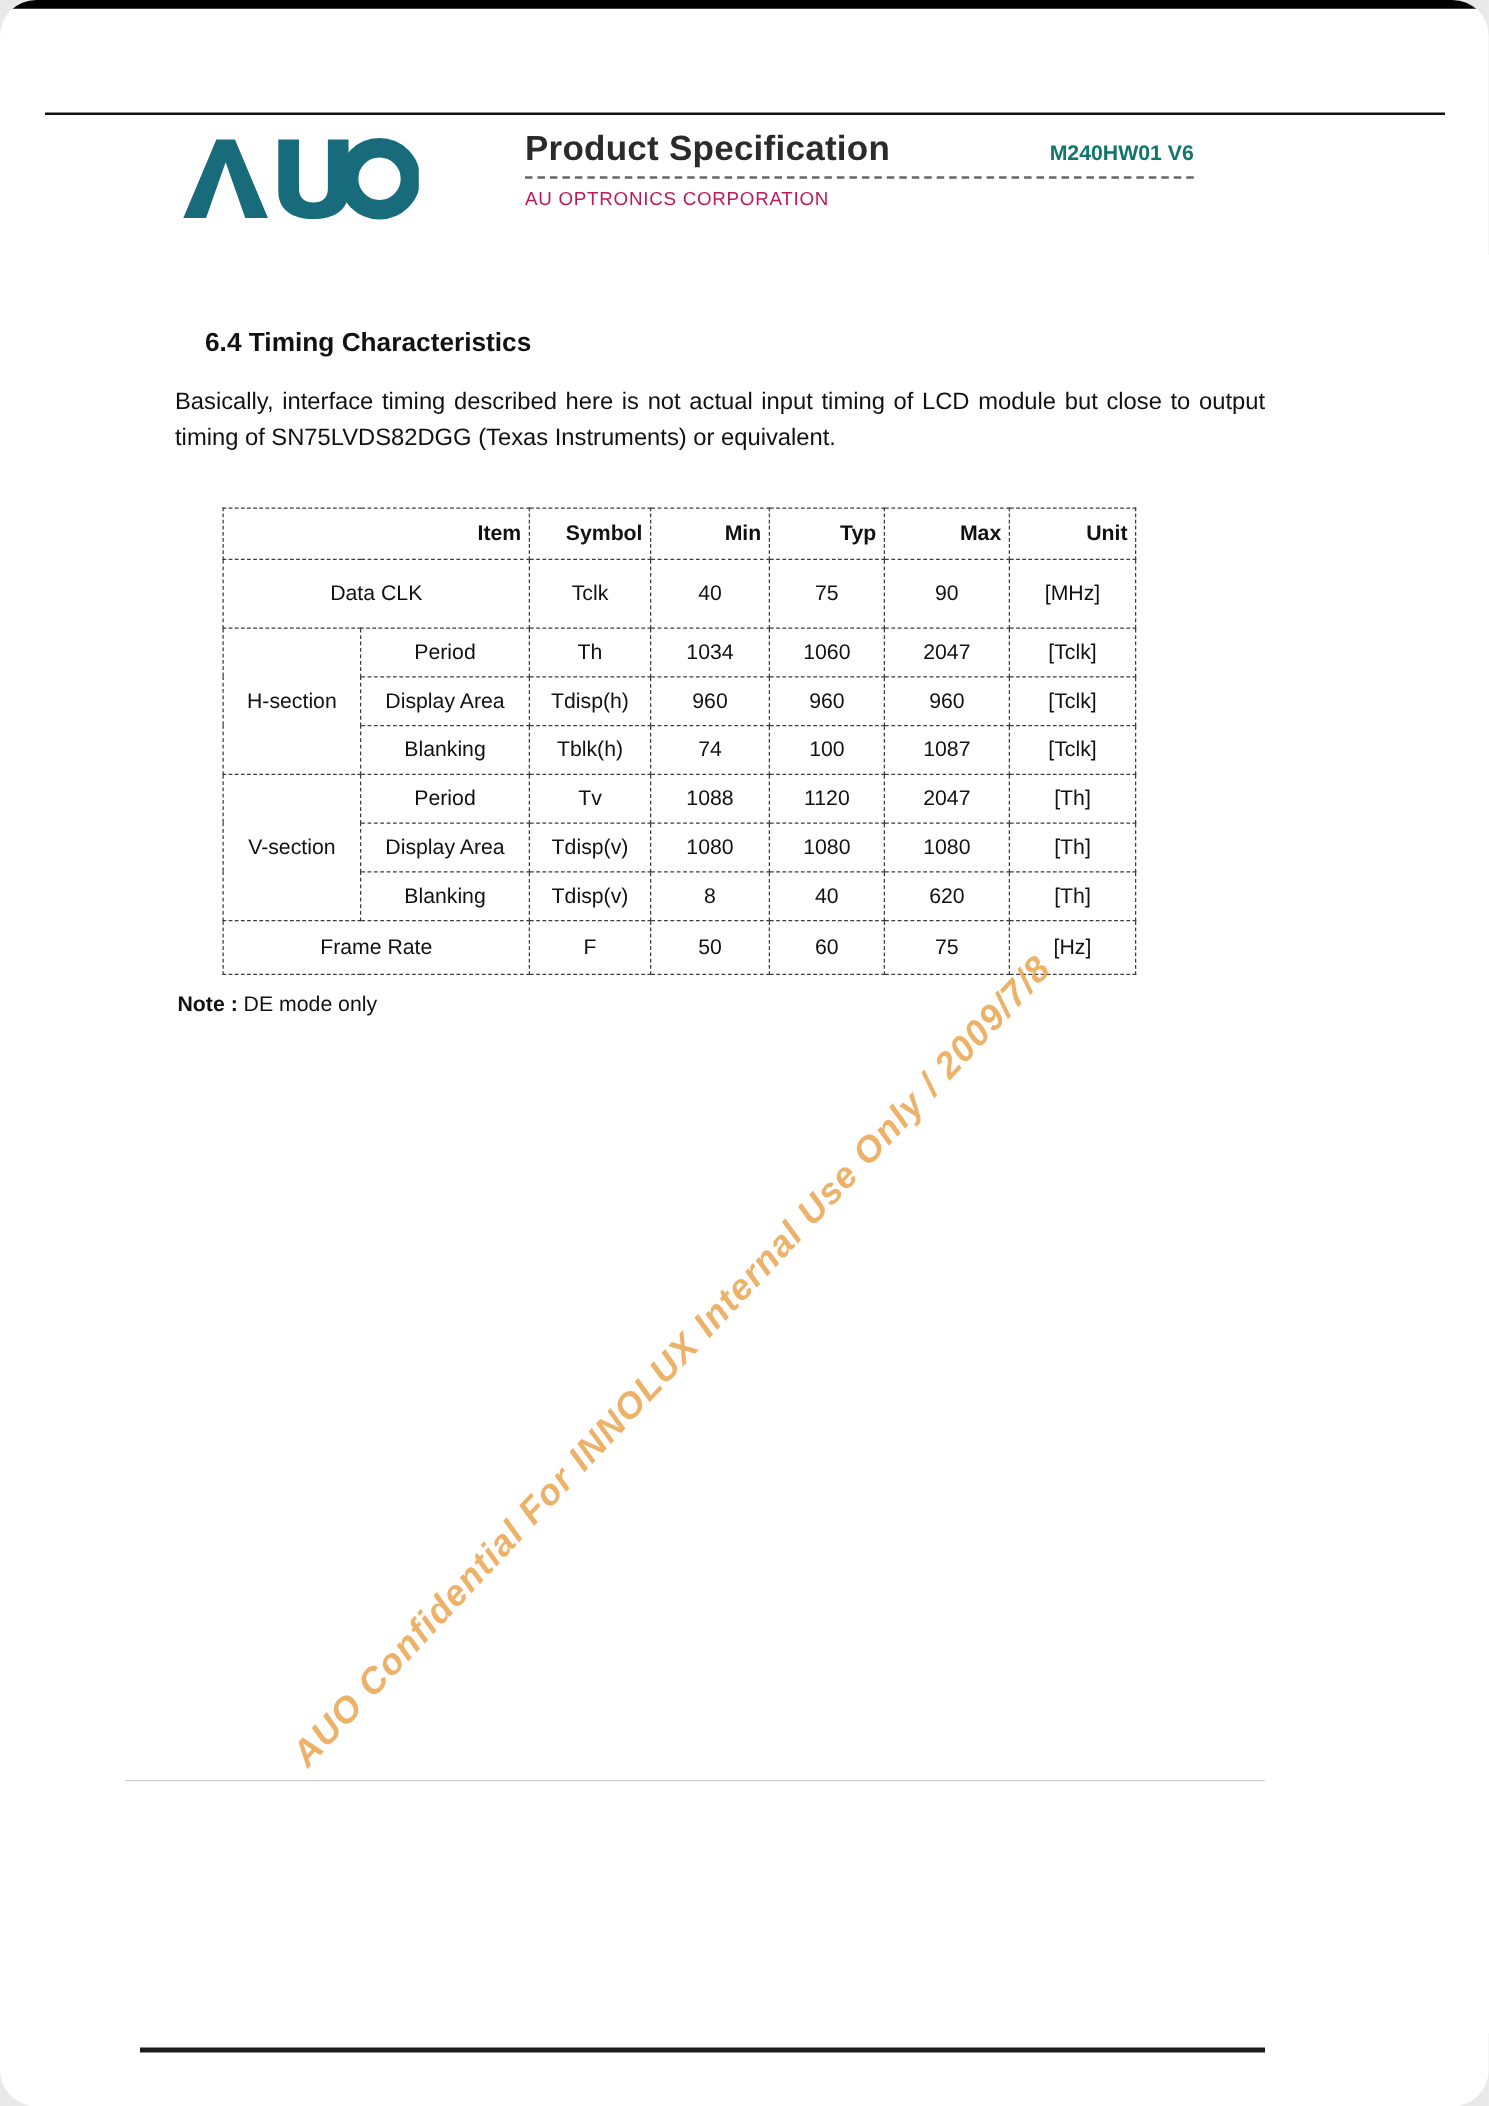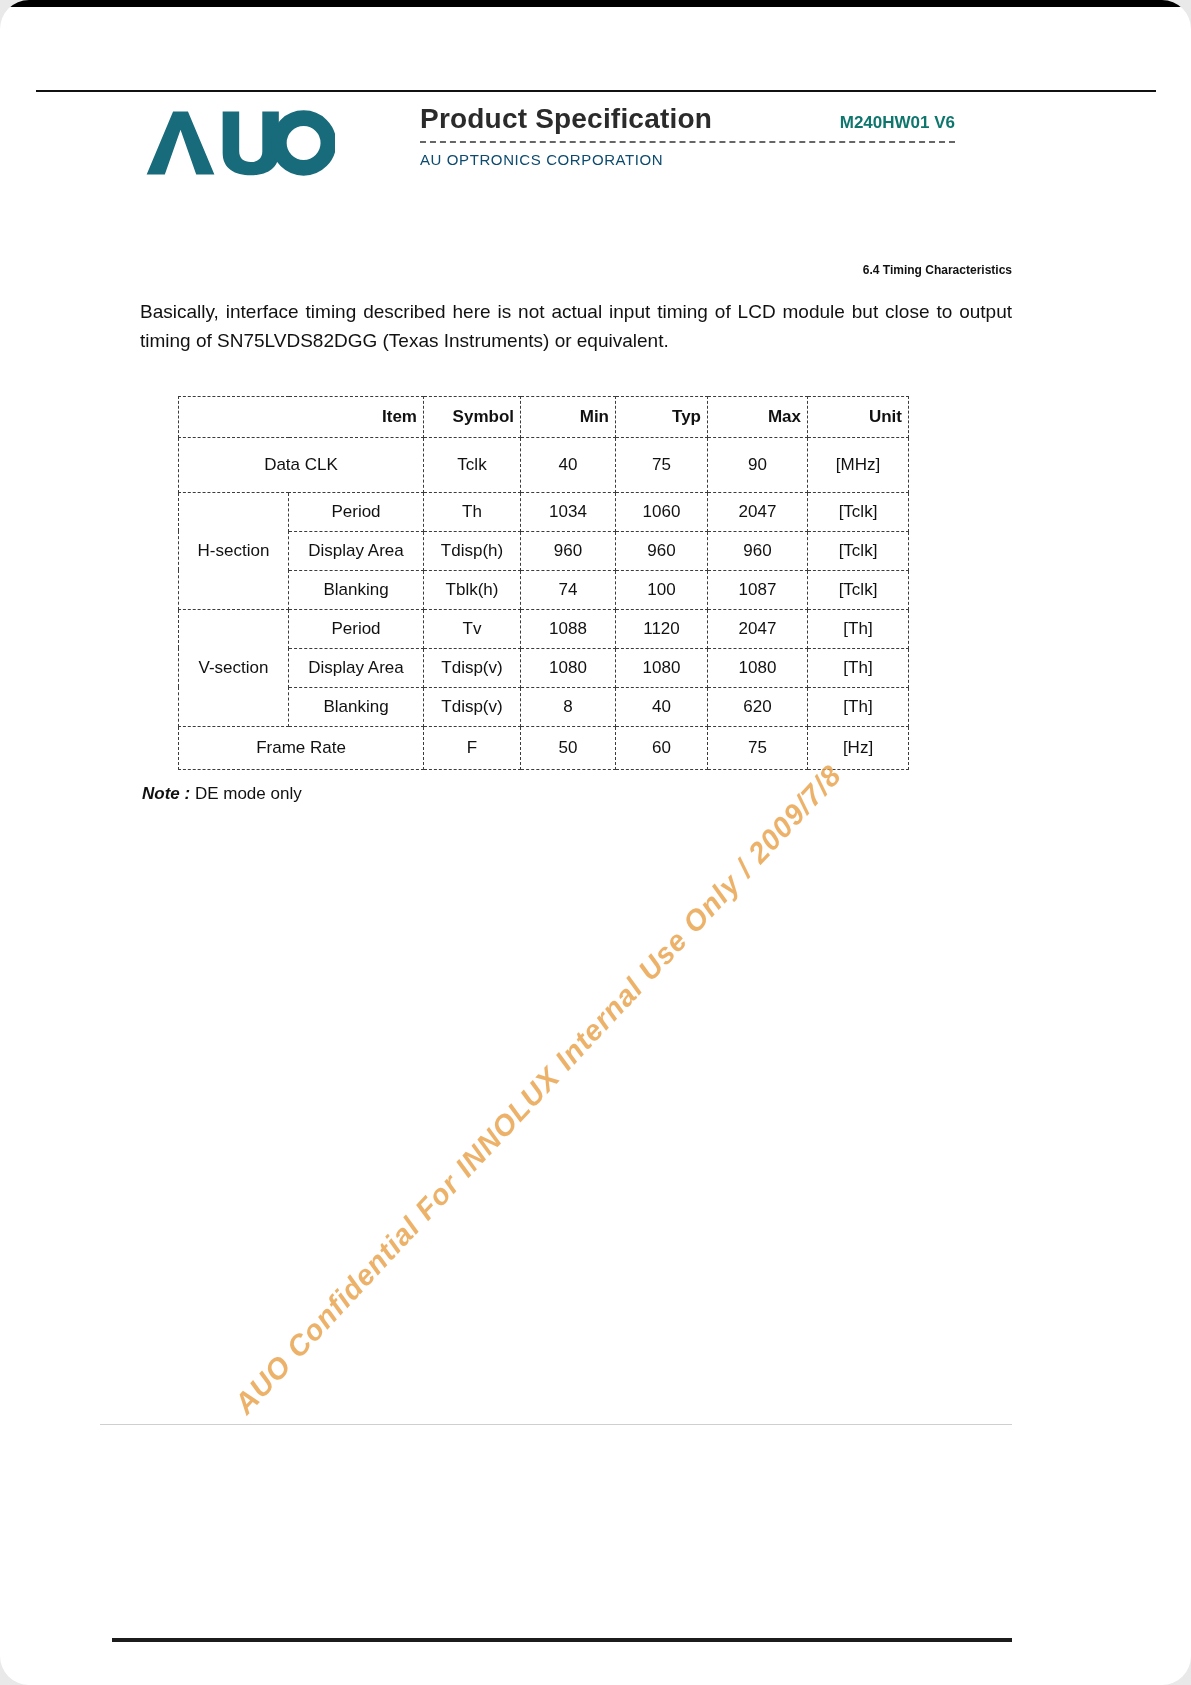--- a/index.html
+++ b/index.html
@@ -22,25 +22,25 @@
   
   .header { position:absolute; top:103px; left:145px; width:900px; display:flex; align-items:flex-start; }
   .logo { width:190px; height:80px; flex:0 0 auto; }
   .header-text { margin-left:85px; width:535px; }
   .title-row {
     display:flex; justify-content:space-between; align-items:baseline;
     border-bottom:2px dashed #666; padding-bottom:6px;
   }
   .doc-title { font-size:28px; font-weight:bold; color:#2b2b2b; letter-spacing:0.2px; }
   .doc-code { font-size:17px; font-weight:bold; color:#0f766e; white-space:nowrap;padding-left:32px; }
-  .company { font-size:15px; color:#0c4a6e; margin-top:8px; letter-spacing:0.6px; }
+  .company { font-size:15px; color:#be185d; margin-top:8px; letter-spacing:0.6px; }
 
   
   .content { position:absolute; top:263px; left:140px; width:872px; }
-  .sec-heading { font-size:12px; font-weight:bold; margin:0 0 20px 8px;text-align:right; }
+  .sec-heading { font-size:21px; font-weight:bold; margin:0 0 20px 24px; }
   .para {
     font-size:19px; line-height:1.55; text-align:justify; margin:0 0 40px 0;
   }
 
   
   table.timing {
     border-collapse:collapse; margin-left:38px;
     font-size:17px;
   }
   table.timing th, table.timing td {
@@ -48,21 +48,21 @@
     text-align:center; vertical-align:middle;
     padding:0 6px;
   }
   table.timing th { font-weight:bold; }
   tr.r-hdr th { height:40px;text-align:right; }
   tr.r-dataclk td { height:54px; }
   tr.r-sub td { height:38px; }
   tr.r-frame td { height:42px; }
 
   .note-line { margin:14px 0 0 2px; font-size:17px; }
-  .note-label { font-weight:bold; font-style:italic; }
+  .note-label { font-weight:bold; }
   .note-text { font-weight:normal; }
 
   
   .watermark {
     position:absolute; left:228px; top:1398px;
     transform:rotate(-47deg); transform-origin:0 0;
     font-size:29px; font-weight:bold; font-style:italic;
     letter-spacing:1px; white-space:nowrap;
     color:rgba(233,159,69,0.8);
     pointer-events:none;

